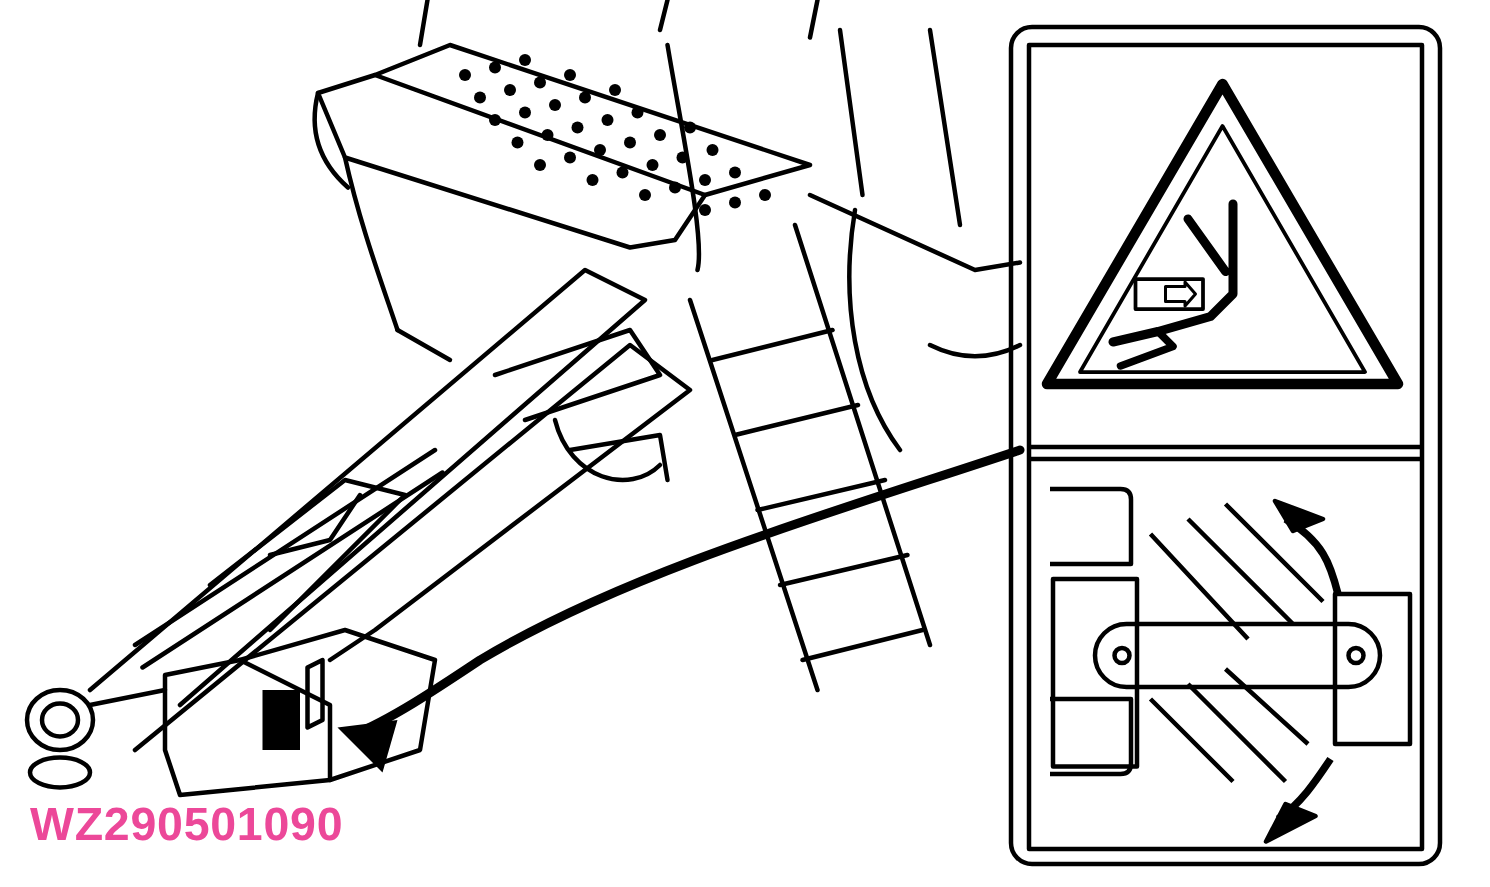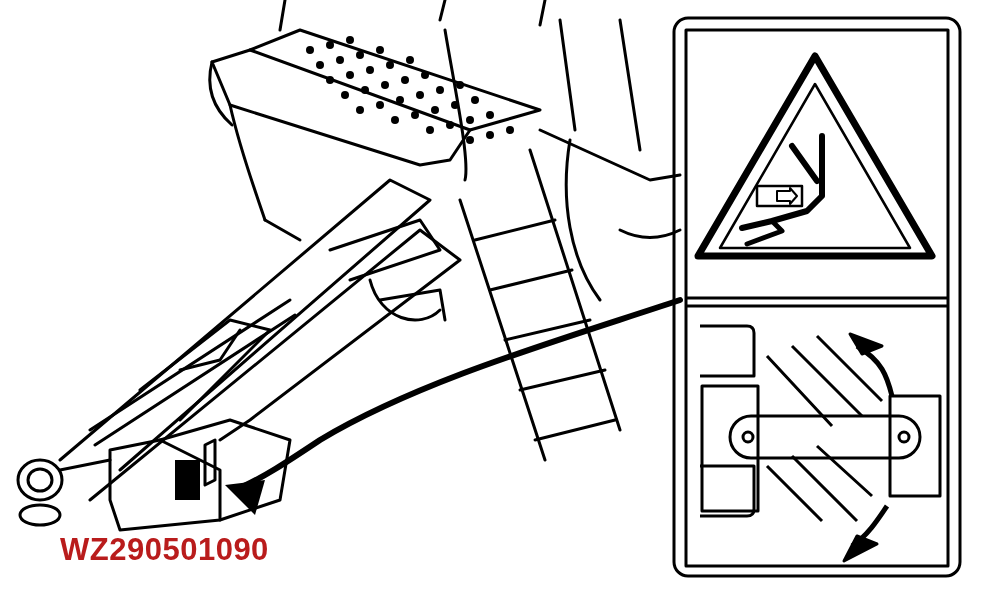--- a/index.html
+++ b/index.html
@@ -1,19 +1,19 @@
 <!DOCTYPE html>
 <html><head>
 <meta charset="utf-8">
 <style>
   html, body { margin: 0; padding: 0; background: #ffffff; }
   body { width: 993px; height: 591px; position: relative; overflow: hidden; font-family: "Liberation Sans", sans-serif; }
   .figure { position: absolute; left: 0; top: 0; width: 993px; height: 591px; }
   .figure svg { position: absolute; left: 0; top: 0; }
-  .fig-id { position: absolute; left: 20px; top: 534px; font-family: "Liberation Sans", sans-serif; font-weight: bold; font-size: 31px; letter-spacing: 0.5px; color: #b91c1c; line-height: 1; margin-left: 40px; }
+  .fig-id { position: absolute; left: 20px; top: 534px; font-family: "Liberation Sans", sans-serif; font-weight: bold; font-size: 31px; letter-spacing: 0.5px; color: #ec4899; line-height: 1; }
   .decal { position: absolute; left: 672px; top: 16px; width: 290px; height: 562px; }
 </style>
 </head>
 <body>
 
 <div class="figure">
   <svg width="993" height="591" viewBox="0 0 993 591">
     <g fill="none" stroke="#000" stroke-width="3" stroke-linejoin="round" stroke-linecap="round">
 
       <path d="M212 62 L250 50 L470 130 L450 160 L420 165 L230 105 Z"></path>

